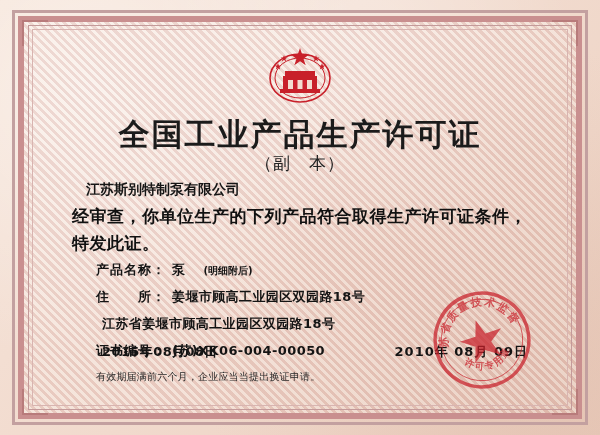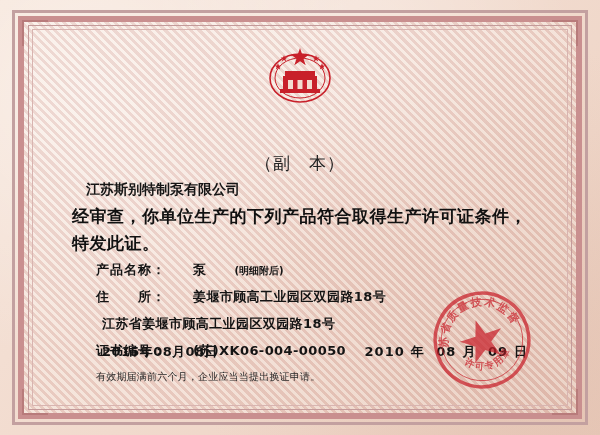--- a/index.html
+++ b/index.html
@@ -159,38 +159,37 @@
     left: 56px;
     right: 20px;
   }
   .field-row {
     display: flex;
     align-items: baseline;
     margin-bottom: 9px;
     font-size: 13px;
     font-weight: bold;
     color: #141414;
-    gap: 21px;
   }
   .field-label {
     white-space: nowrap;
     letter-spacing: 1px;
   }
   .field-label.spaced {
     letter-spacing: 1px;
   }
   .field-value {
     margin-left: 6px;
     font-weight: bold;
     letter-spacing: 0.4px;
   }
   .field-note {
     font-size: 10px;
     font-weight: bold;
-    margin-left: 7px;
+    margin-left: 18px;
   }
 
   .date-line {
     position: absolute;
     top: 307px;
     left: 56px;
     right: 22px;
     display: flex;
     align-items: baseline;
     font-size: 13px;
@@ -200,21 +199,21 @@
   .validity {
     white-space: nowrap;
   }
   .issue-date {
     margin-left: auto;
     white-space: nowrap;
     letter-spacing: 1px;
     font-size: 13px;
     padding-right: 10px;
   }
-  .issue-date .num { margin: 0 6px; }
+  .issue-date .num { margin: 0 0; }
 
   .footnote {
     position: absolute;
     top: 334px;
     left: 56px;
     font-size: 10px;
     color: #2a2a2a;
     letter-spacing: 0.2px;
   }
 
@@ -260,20 +259,21 @@
       <rect x="43" y="36" width="5" height="9" fill="#f3ddd0"></rect>
 
       <polygon points="36,4 38.2,10.6 45.2,10.6 39.5,14.7 41.7,21.3 36,17.2 30.3,21.3 32.5,14.7 26.8,10.6 33.8,10.6" fill="#c8202a"></polygon>
 
       <polygon points="20,11 20.9,13.5 23.5,13.5 21.4,15.1 22.2,17.6 20,16 17.8,17.6 18.6,15.1 16.5,13.5 19.1,13.5" fill="#c8202a"></polygon>
       <polygon points="14,19 14.9,21.5 17.5,21.5 15.4,23.1 16.2,25.6 14,24 11.8,25.6 12.6,23.1 10.5,21.5 13.1,21.5" fill="#c8202a"></polygon>
       <polygon points="52,11 52.9,13.5 55.5,13.5 53.4,15.1 54.2,17.6 52,16 49.8,17.6 50.6,15.1 48.5,13.5 51.1,13.5" fill="#c8202a"></polygon>
       <polygon points="58,19 58.9,21.5 61.5,21.5 59.4,23.1 60.2,25.6 58,24 55.8,25.6 56.6,23.1 54.5,21.5 57.1,21.5" fill="#c8202a"></polygon>
     </svg>
 
+    <div class="title">全国工业产品生产许可证</div>
     <div class="subtitle">（副　本）</div>
 
     <div class="company">江苏斯别特制泵有限公司</div>
     <div class="statement">经审查，你单位生产的下列产品符合取得生产许可证条件，特发此证。</div>
 
     <div class="fields">
       <div class="field-row">
         <span class="field-label">产品名称：</span>
         <span class="field-value">泵</span>
         <span class="field-note">(明细附后)</span>

